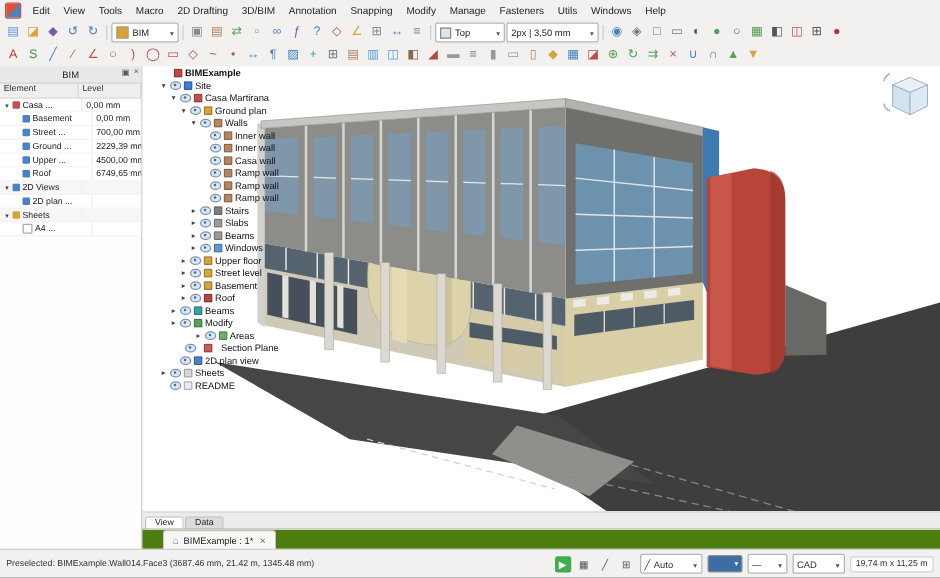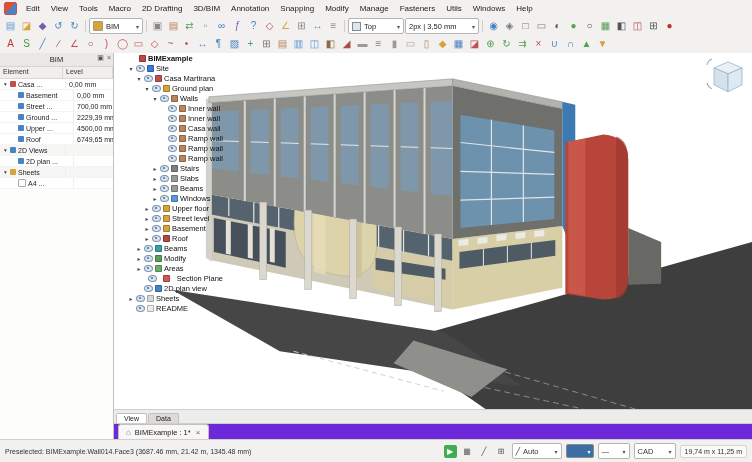--- a/index.html
+++ b/index.html
@@ -53,22 +53,22 @@
   .eye{width:7px;height:5px;border:1px solid #7a93ad;border-radius:50%;background:#d8e6f2;
     flex:none;position:relative;}
   .eye::after{content:"";position:absolute;left:2px;top:1px;width:2px;height:2px;border-radius:50%;background:#4a6a8a;}
   .ticon{width:7px;height:7px;border-radius:1px;flex:none;border:1px solid rgba(0,0,0,.25);box-sizing:border-box;}
   
   .viewtabs{height:13px;background:#ececea;border-top:1px solid #d0cfce;display:flex;
     align-items:flex-end;padding-left:2px;gap:1px;flex:none;}
   .vtab{font-size:7px;padding:1px 7px;background:#dcdbd9;border:1px solid #c2c1c0;
     border-bottom:none;border-radius:2px 2px 0 0;cursor:default;}
   .vtab.active{background:#fff;}
-  .doctabs{height:16px;background:#6d28d9;border-top:1px solid #cfcecd;display:flex;
-    align-items:flex-end;padding-left:4px;flex:none;}
+  .doctabs{height:16px;background:#4d7c0f;border-top:1px solid #cfcecd;display:flex;
+    align-items:flex-end;padding-left:16px;flex:none;}
   .dtab{font-size:7.5px;display:flex;align-items:center;gap:4px;background:#f8f7f6;
     border:1px solid #c2c1c0;border-bottom:none;border-radius:3px 3px 0 0;
     padding:1px 7px;height:13px;cursor:default;}
   .homeglyph::after{content:"⌂";color:#4a83c3;font-size:8px;}
   .closex{color:#666;font-size:8px;padding:0 1px;cursor:default;}
   
   .statusbar{position:absolute;left:0;right:0;bottom:0;height:22px;background:#f2f1f0;
     border-top:1px solid #d0cfce;display:flex;align-items:center;padding:0 5px;
     font-size:7px;gap:4px;color:#333;}
   .sb-right{margin-left:auto;display:flex;align-items:center;gap:4px;}
@@ -561,21 +561,21 @@
               </div><div class="titem" style="padding-left: 18px;">
                 <span class="arrow">▸</span>
                 <span class="eye"></span>
                 <span class="ticon" style="background: rgb(56, 160, 168);"></span>
                 <span class="tlabel">Beams</span>
               </div><div class="titem" style="padding-left: 18px;">
                 <span class="arrow">▸</span>
                 <span class="eye"></span>
                 <span class="ticon" style="background: rgb(88, 160, 88);"></span>
                 <span class="tlabel">Modify</span>
-              </div><div class="titem" style="padding-left: 18px;">
+              </div><div class="titem" style="padding-left: 18px; justify-content: center;">
                 <span class="arrow">▸</span>
                 <span class="eye"></span>
                 <span class="ticon" style="background: rgb(106, 176, 106);"></span>
                 <span class="tlabel">Areas</span>
               </div><div class="titem" style="padding-left: 18px; justify-content: space-between;">
                 <span class="arrow"></span>
                 <span class="eye"></span>
                 <span class="ticon" style="background: rgb(208, 88, 88);"></span>
                 <span class="tlabel">Section Plane</span>
               </div><div class="titem" style="padding-left: 18px;">

